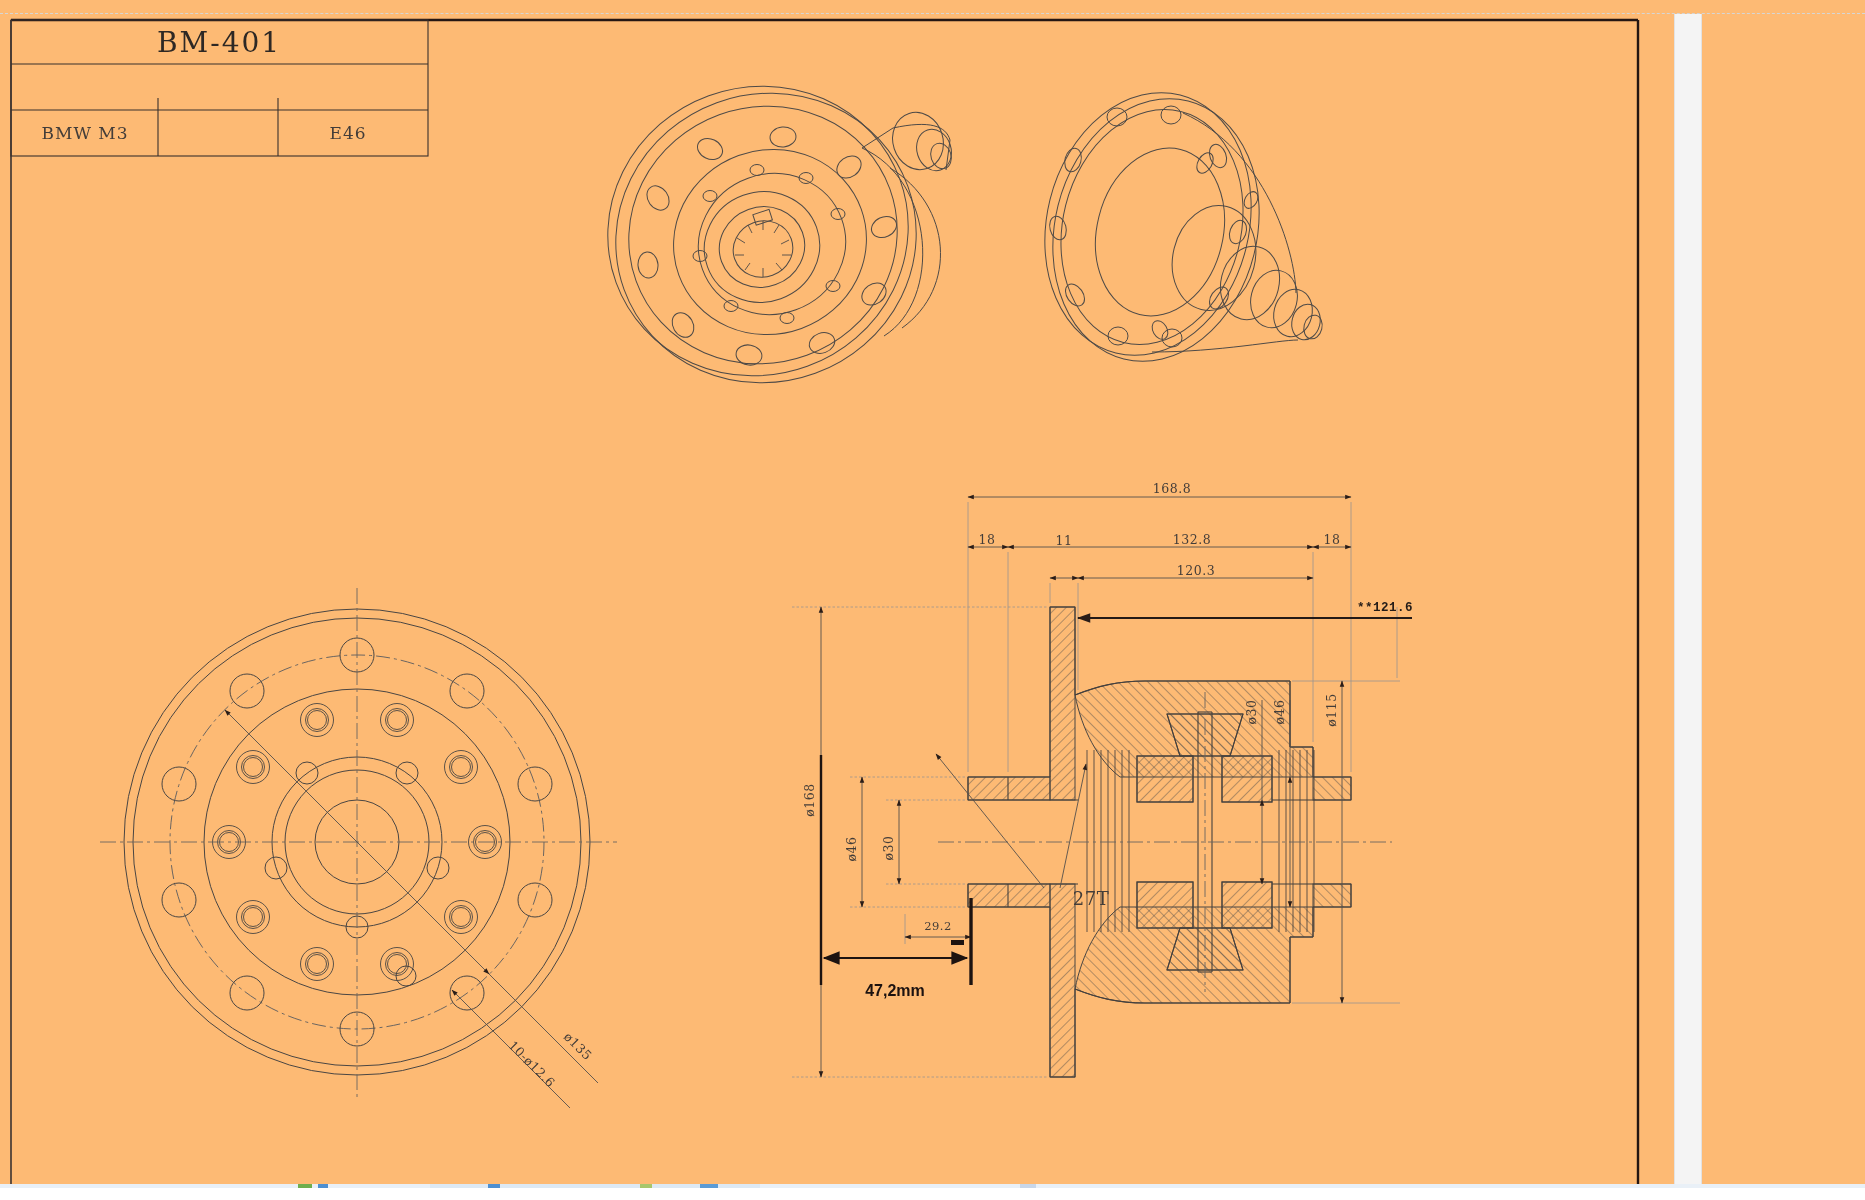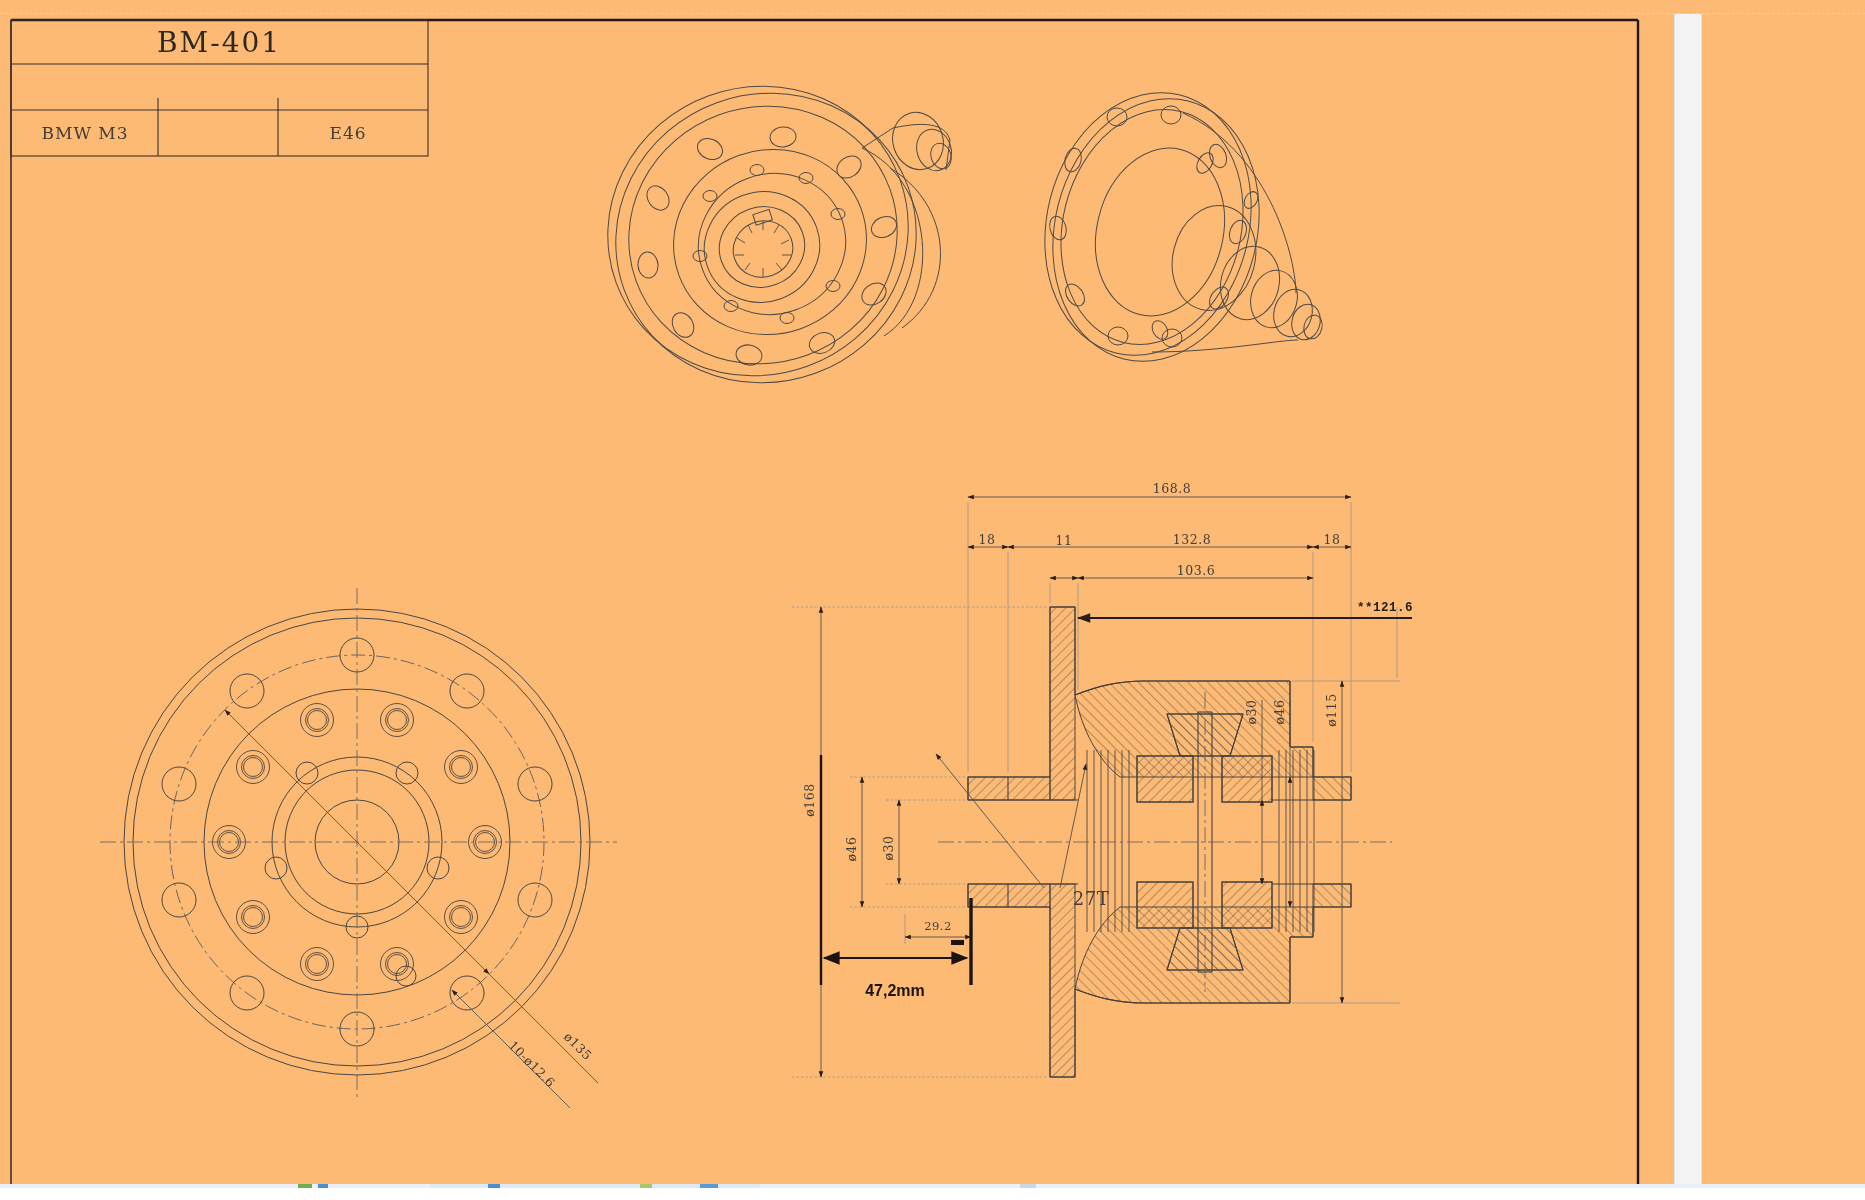--- a/index.html
+++ b/index.html
@@ -357,21 +357,21 @@
 
   <div class="lb big" style="left:219px;top:42px;">BM-401</div>
   <div class="lb cell" style="left:85px;top:133px;">BMW M3</div>
   <div class="lb cell" style="left:348px;top:133px;">E46</div>
 
   <div class="lb" style="left:1172px;top:488px;">168.8</div>
   <div class="lb" style="left:987px;top:539px;">18</div>
   <div class="lb" style="left:1160px;top:539px;margin-left:32px;">132.8</div>
   <div class="lb" style="left:1332px;top:539px;">18</div>
   <div class="lb" style="left:1064px;top:540px;">11</div>
-  <div class="lb" style="left:1196px;top:570px;">103.6</div>
+  <div class="lb" style="left:1196px;top:570px;">120.3</div>
   <div class="lb ref" style="left:1385px;top:608px;">**121.6</div>
 
   <div class="lb r90" style="left:809px;top:800px;">ø168</div>
   <div class="lb r90" style="left:851px;top:849px;">ø46</div>
   <div class="lb r90" style="left:888px;top:848px;">ø30</div>
   <div class="lb r90" style="left:1251px;top:712px;">ø30</div>
   <div class="lb r90" style="left:1279px;top:712px;">ø46</div>
   <div class="lb r90" style="left:1331px;top:710px;">ø115</div>
 
   <div class="lb r45" style="left:578px;top:1046px;">ø135</div>

